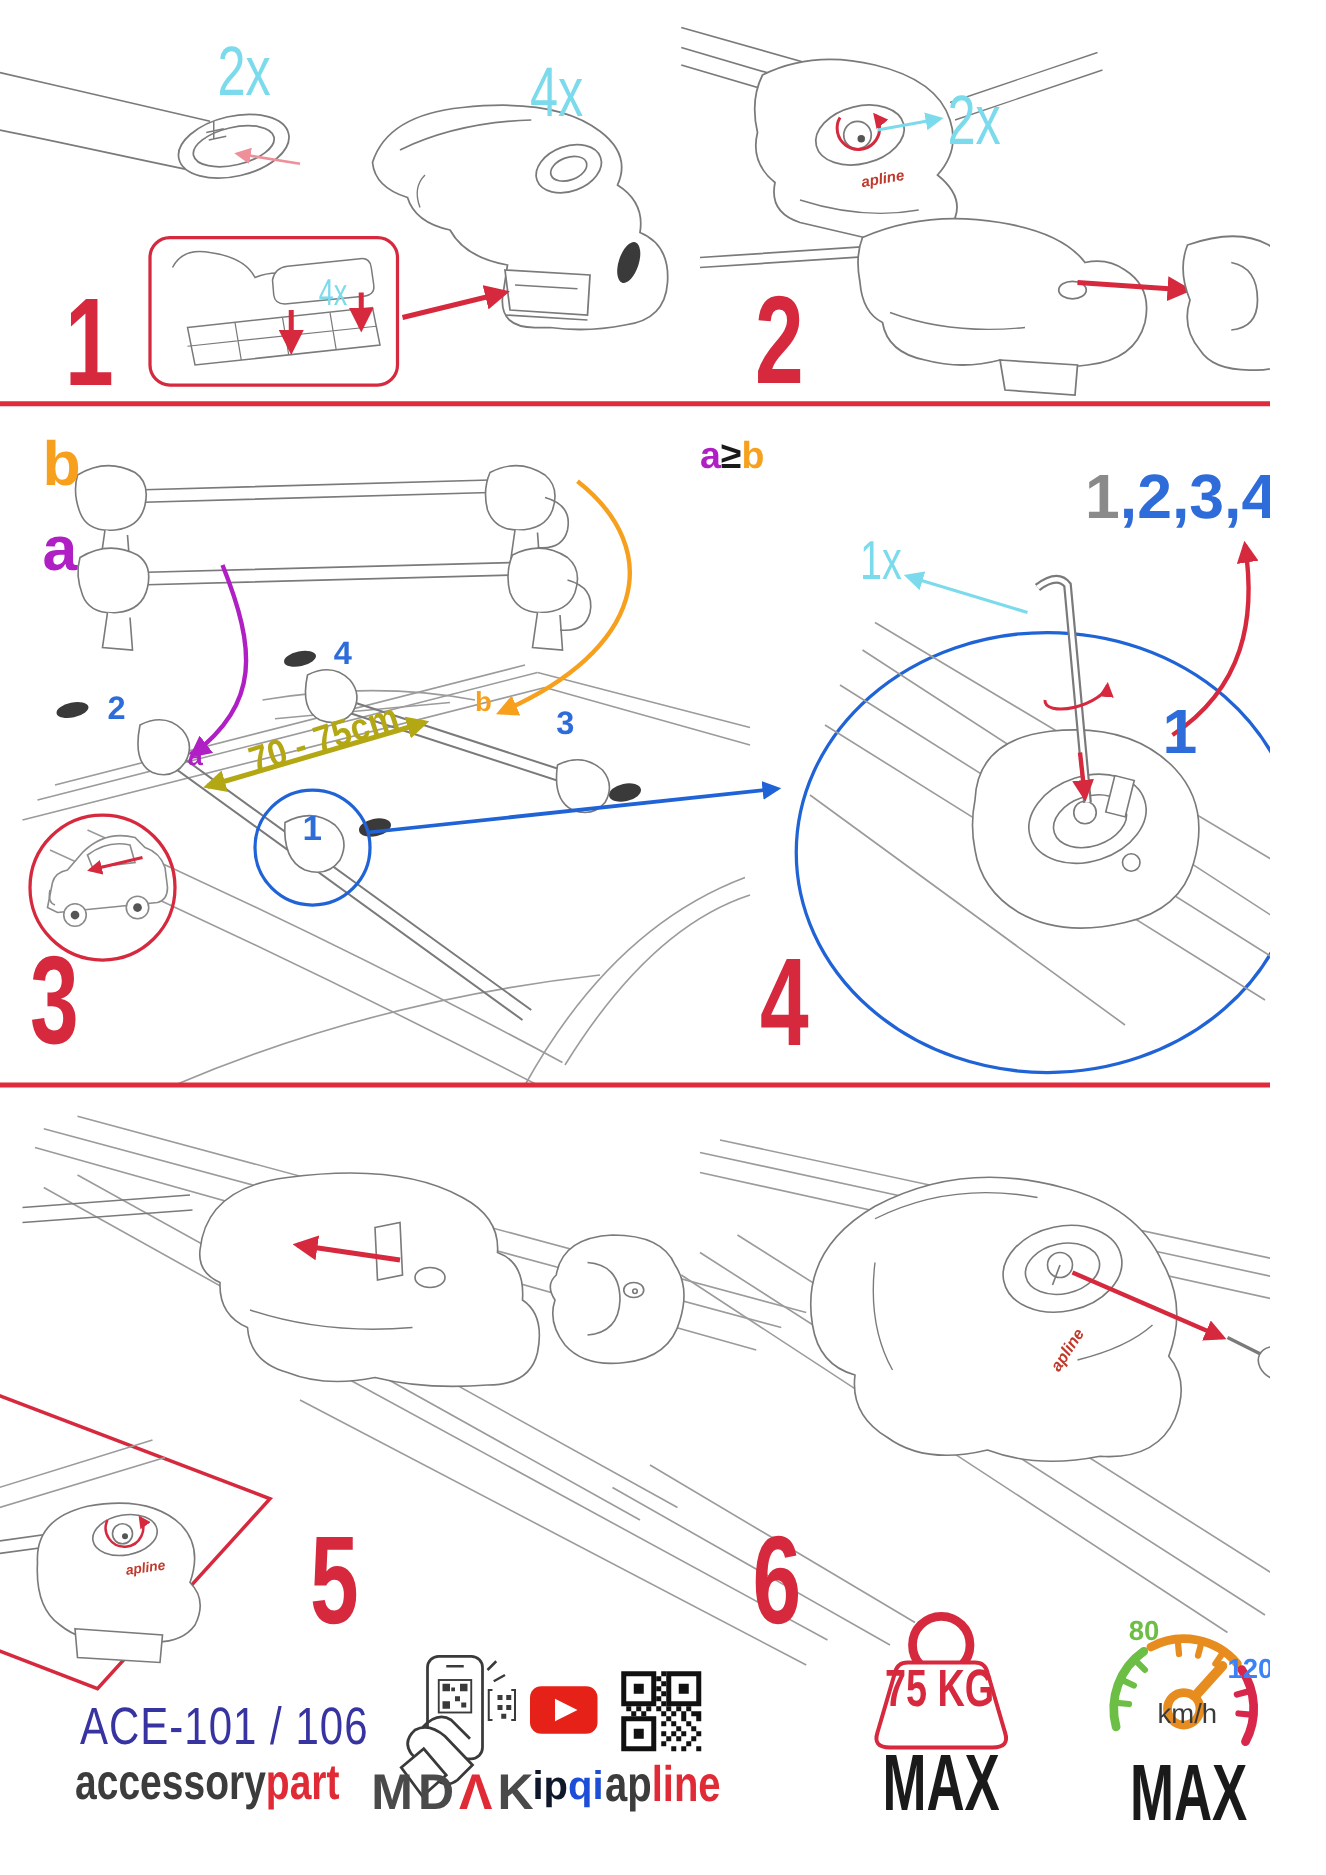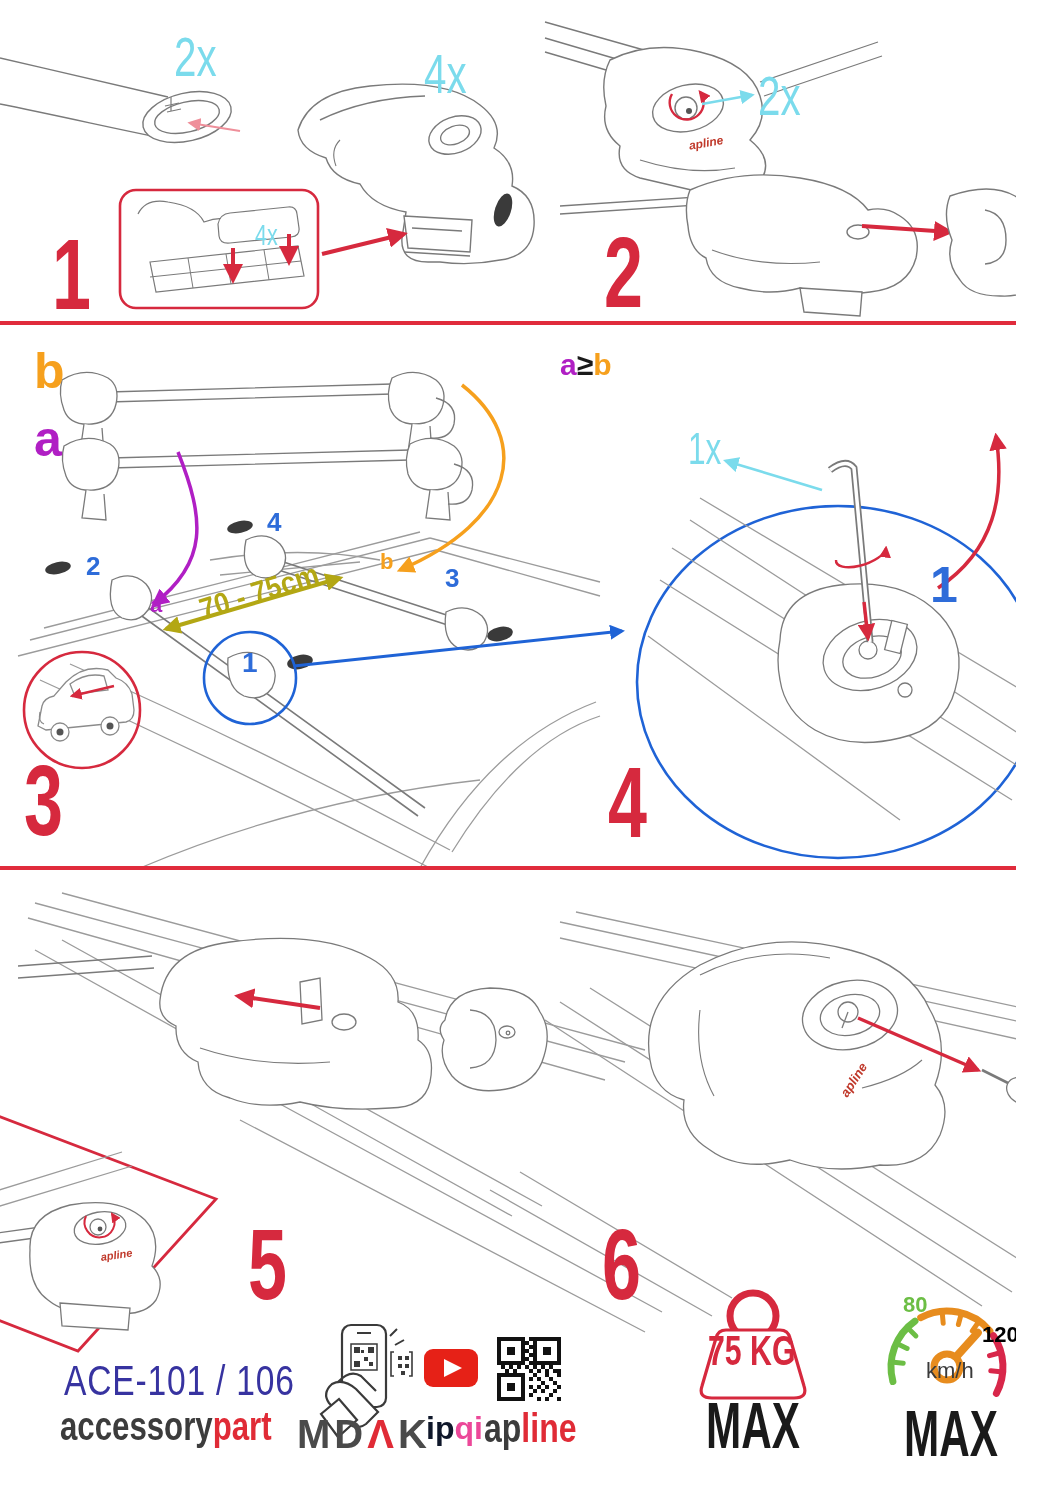--- a/index.html
+++ b/index.html
@@ -324,35 +324,36 @@
   <span class="t pos" style="left:86px;top:553px;font-size:26px">2</span>
   <span class="t pos" style="left:267px;top:509px;font-size:26px">4</span>
   <span class="t pos" style="left:445px;top:565px;font-size:26px">3</span>
   <span class="t pos" style="left:242px;top:649px;font-size:28px">1</span>
   <span class="t" style="left:150px;top:594px;font-size:22px;font-weight:700;color:#b01fc4">a</span>
   <span class="t" style="left:380px;top:551px;font-size:22px;font-weight:700;color:#f6a01d">b</span>
   <span class="t" style="left:196px;top:596px;font-size:30px;font-weight:700;color:#b3a714;transform:rotate(-17.5deg) scaleX(.9);transform-origin:left top">70 - 75cm</span>
   <span class="t step-num" style="left:24px;top:750px">3</span>
 
   <span class="t seg" style="left:560px;top:350px;font-size:30px;font-weight:700"><b style="color:#b01fc4">a</b><b style="color:#1a1a1a">≥</b><b style="color:#f6a01d">b</b></span>
+  <span class="t seg" style="left:868px;top:372px;font-size:50px;font-weight:700"><b style="color:#8a8a8a">1</b><b style="color:#2e6cd9">,2,3,4</b></span>
   <span class="t qty" style="left:688px;top:427px;font-size:44px">1x</span>
   <span class="t" style="left:930px;top:560px;font-size:50px;font-weight:700;color:#2e6cd9">1</span>
   <span class="t step-num" style="left:608px;top:752px">4</span>
 
   <span class="t brandtiny" style="left:100px;top:1252px;font-size:11px;transform:rotate(-8deg)">apline</span>
   <span class="t step-num" style="left:248px;top:1214px">5</span>
 
   <span class="t brandtiny" style="left:838px;top:1092px;font-size:13px;transform:rotate(-57deg)">apline</span>
   <span class="t step-num" style="left:602px;top:1214px">6</span>
 
   <span class="t" style="left:64px;top:1360px;font-size:42px;color:#3733a0;transform:scaleX(.8);transform-origin:left top;letter-spacing:1px">ACE-101 / 106</span>
   <span class="t seg" style="left:60px;top:1406px;font-size:40px;font-weight:700;transform:scaleX(.78);transform-origin:left top"><b style="color:#3c3c3c">accessory</b><b style="color:#e02b36">part</b></span>
   <span class="t seg" style="left:297px;top:1414px;font-size:40px;font-weight:700;letter-spacing:4px"><b style="color:#4a4a4a">MD</b><b style="color:#e02b36">Λ</b><b style="color:#4a4a4a">K</b></span>
-  <span class="t seg" style="left:426px;top:1412px;font-size:32px"><b style="color:#0f172a">ip</b><b style="color:#ec4899">qi</b></span>
+  <span class="t seg" style="left:426px;top:1412px;font-size:32px"><b style="color:#0f172a">ip</b><b style="color:#1d4ed8">qi</b></span>
   <span class="t seg" style="left:484px;top:1408px;font-size:40px;font-weight:700;transform:scaleX(.8);transform-origin:left top"><b style="color:#3c3c3c">ap</b><b style="color:#e02b36">line</b></span>
   <span class="t" style="left:708px;top:1330px;font-size:42px;font-weight:700;color:#d6293e;transform:scaleX(.72);transform-origin:left top">75 KG</span>
   <span class="t" style="left:706px;top:1394px;font-size:64px;font-weight:700;color:#1a1a1a;transform:scaleX(.66);transform-origin:left top">MAX</span>
   <span class="t" style="left:903px;top:1294px;font-size:22px;font-weight:700;color:#6cbe45">80</span>
-  <span class="t" style="left:982px;top:1324px;font-size:22px;font-weight:700;color:#000000">120</span>
+  <span class="t" style="left:982px;top:1324px;font-size:22px;font-weight:700;color:#3b82f6">120</span>
   <span class="t" style="left:926px;top:1360px;font-size:22px;color:#3a3a3a">km/h</span>
   <span class="t" style="left:904px;top:1402px;font-size:64px;font-weight:700;color:#1a1a1a;transform:scaleX(.66);transform-origin:left top">MAX</span>
 
 </div>
 
 </body></html>

